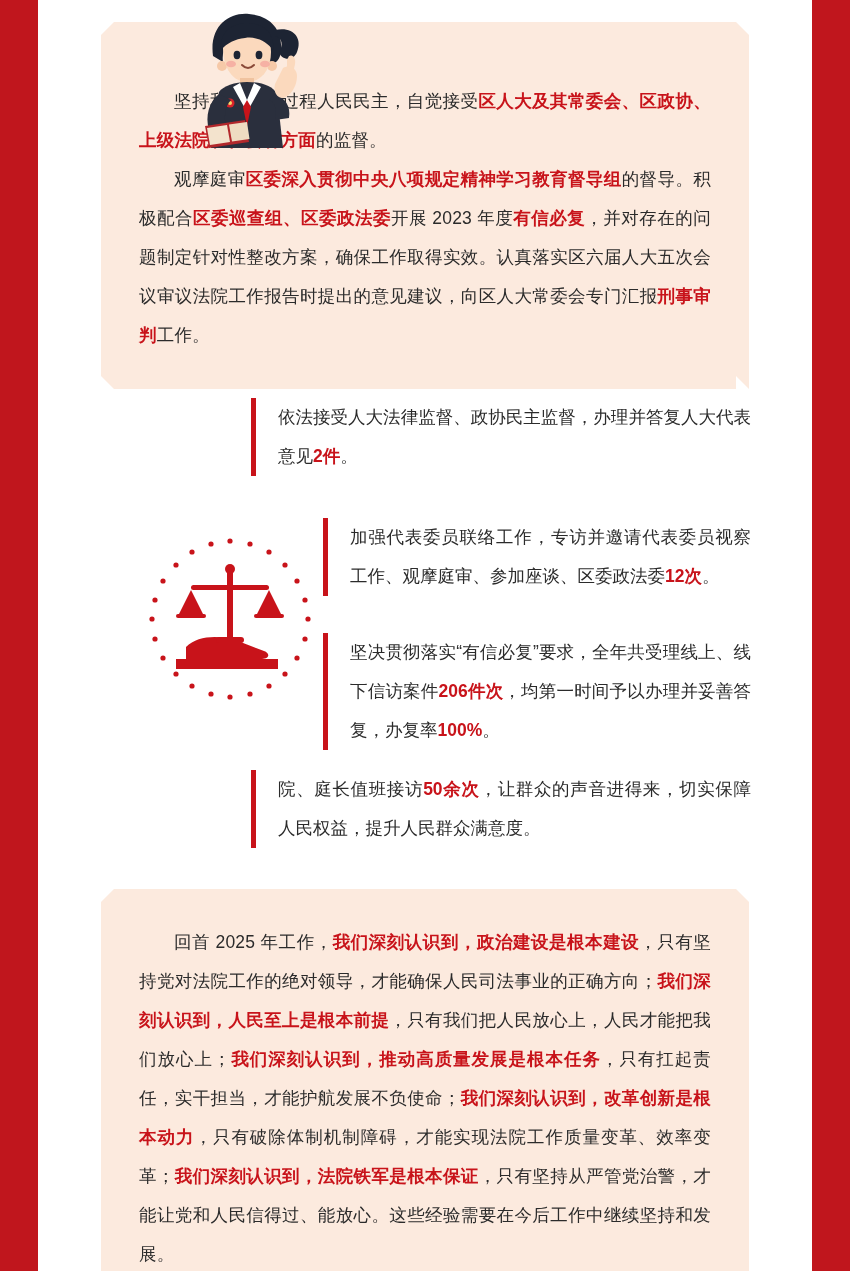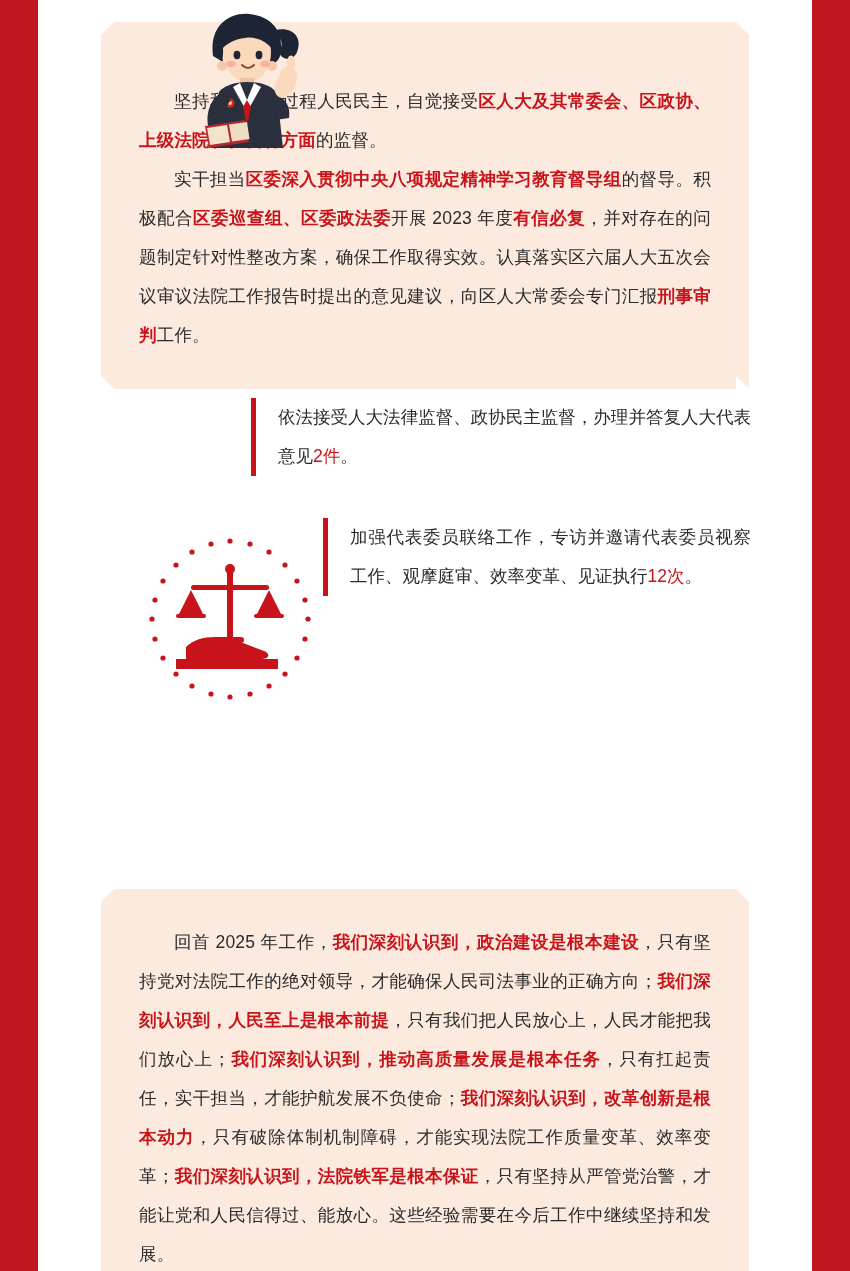--- a/index.html
+++ b/index.html
@@ -106,21 +106,21 @@
     border-left: 5px solid #c8131a;
   }
   .bar-item .txt {
     font-size: 17.5px;
     line-height: 39px;
     color: #2b2b2b;
     text-align: justify;
   }
   .bar-item .hl {
     color: #c8131a;
-    font-weight: normal;
+    font-weight: bold;
   }
 
   .bar-1 { left: 213px; top: 398px; width: 500px; }
   .bar-2 { left: 285px; top: 518px; width: 428px; }
   .bar-3 { left: 285px; top: 633px; width: 428px; }
   .bar-4 { left: 213px; top: 770px; width: 500px; }
 
   
   .emblem {
     position: absolute;
@@ -148,21 +148,21 @@
   <div class="inner">
     <div class="content">
 
       <div class="card card-top">
         <span class="corner tl"></span>
         <span class="corner tr"></span>
         <span class="corner bl"></span>
         <span class="corner br"></span>
 
         <div class="para indent" id="p-top-1"><span>坚持和发展全过程人民民主，自觉接受</span><span class="hl">区人大及其常委会、区政协、上级法院和社会各方面</span><span>的监督。</span></div>
-        <div class="para indent" id="p-top-2"><span>实干担当</span><span class="hl">区委深入贯彻中央八项规定精神学习教育督导组</span><span>的督导。积极配合</span><span class="hl">区委巡查组、区委政法委</span><span>开展 2023 年度</span><span class="hl">有信必复</span><span>，并对存在的问题制定针对性整改方案，确保工作取得实效。认真落实区六届人大五次会议审议法院工作报告时提出的意见建议，向区人大常委会专门汇报</span><span class="hl">刑事审判</span><span>工作。</span></div>
+        <div class="para indent" id="p-top-2"><span>观摩庭审</span><span class="hl">区委深入贯彻中央八项规定精神学习教育督导组</span><span>的督导。积极配合</span><span class="hl">区委巡查组、区委政法委</span><span>开展 2023 年度</span><span class="hl">有信必复</span><span>，并对存在的问题制定针对性整改方案，确保工作取得实效。认真落实区六届人大五次会议审议法院工作报告时提出的意见建议，向区人大常委会专门汇报</span><span class="hl">刑事审判</span><span>工作。</span></div>
       </div>
 
       <div class="mascot">
         <svg class="svg-block" width="132" height="155" viewBox="0 0 132 155" xmlns="http://www.w3.org/2000/svg">
 
           <path d="M30 48 C26 18, 46 4, 66 6 C88 8, 100 22, 98 44 C96 56, 88 58, 84 52 C86 36, 74 28, 60 30 C46 32, 38 40, 40 54 Z" fill="#1d2433"></path>
 
           <path d="M92 22 C110 18, 120 30, 114 44 C110 54, 98 52, 96 44 C100 38, 100 30, 92 28 Z" fill="#1d2433"></path>
 
           <circle cx="39" cy="58" r="5" fill="#f6c9a8"></circle>
@@ -245,24 +245,30 @@
             <rect x="30" y="79" width="30" height="4" rx="2"></rect>
             <rect x="108" y="79" width="30" height="4" rx="2"></rect>
             <path d="M40 112 C52 100, 74 100, 92 106 L118 116 C124 118, 124 124, 116 124 L40 124 Z"></path>
             <path d="M30 124 L132 124 L132 134 L30 134 Z"></path>
             <rect x="70" y="102" width="28" height="6" rx="3"></rect>
           </g>
         </svg>
       </div>
 
       <div class="bar-item bar-2">
-        <div class="txt" id="bar-1"><span>加强代表委员联络工作，专访并邀请代表委员视察工作、观摩庭审、效率变革、见证执行</span><span class="hl">12次</span><span>。</span></div>
-      </div>
-
-
+        <div class="txt" id="bar-1"><span>加强代表委员联络工作，专访并邀请代表委员视察工作、观摩庭审、参加座谈、区委政法委</span><span class="hl">12次</span><span>。</span></div>
+      </div>
+
+      <div class="bar-item bar-3">
+        <div class="txt" id="bar-2"><span>坚决贯彻落实“有信必复”要求，全年共受理线上、线下信访案件</span><span class="hl">206件次</span><span>，均第一时间予以办理并妥善答复，办复率</span><span class="hl">100%</span><span>。</span></div>
+      </div>
+
+      <div class="bar-item bar-4">
+        <div class="txt" id="bar-3"><span>院、庭长值班接访</span><span class="hl">50余次</span><span>，让群众的声音进得来，切实保障人民权益，提升人民群众满意度。</span></div>
+      </div>
 
       <div class="card card-bottom">
         <span class="corner tl"></span>
         <span class="corner tr"></span>
 
         <div class="para indent" id="p-bottom"><span>回首 2025 年工作，</span><span class="hl">我们深刻认识到，政治建设是根本建设</span><span>，只有坚持党对法院工作的绝对领导，才能确保人民司法事业的正确方向；</span><span class="hl">我们深刻认识到，人民至上是根本前提</span><span>，只有我们把人民放心上，人民才能把我们放心上；</span><span class="hl">我们深刻认识到，推动高质量发展是根本任务</span><span>，只有扛起责任，实干担当，才能护航发展不负使命；</span><span class="hl">我们深刻认识到，改革创新是根本动力</span><span>，只有破除体制机制障碍，才能实现法院工作质量变革、效率变革；</span><span class="hl">我们深刻认识到，法院铁军是根本保证</span><span>，只有坚持从严管党治警，才能让党和人民信得过、能放心。这些经验需要在今后工作中继续坚持和发展。</span></div>
       </div>
 
     </div>
   </div>

